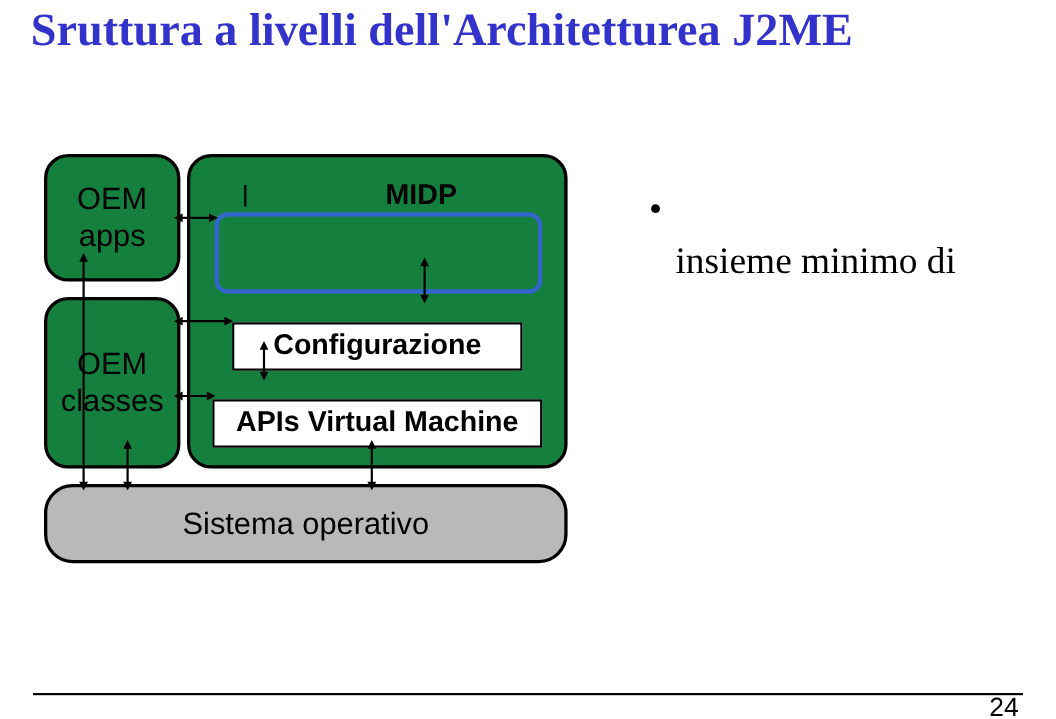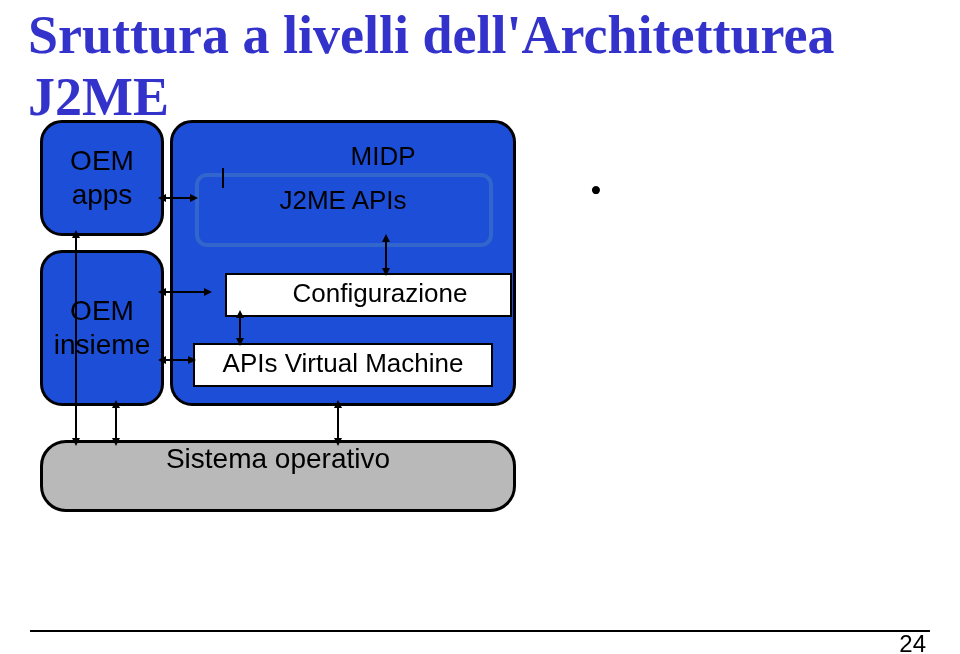--- a/index.html
+++ b/index.html
@@ -1,39 +1,39 @@
 <!DOCTYPE html>
 <html><head>
 <meta charset="utf-8">
 <style>
   html,body{margin:0;padding:0;width:960px;height:654px;font-family:"Times New Roman",Times,serif;background:#fff;color:#000;}
   
-  .title{position:absolute;left:28px;top:4px;font-family:"Times New Roman",Times,serif;font-size:54px;color:#3333cc;font-weight:bold;}
+  .title{position:absolute;left:28px;top:4px;font-family:"Times New Roman",Times,serif;font-size:42px;color:#3333cc;font-weight:bold;}
   
   .diagram{position:absolute;left:40px;top:120px;width:520px;height:420px;}
   .col-right{position:absolute;left:130px;top:0;width:345px;}
   
-  .box{position:absolute;background:#1d4ed8;border:3px solid #000;border-radius:22px;text-align:center;font-family:Helvetica,Arial,sans-serif;font-size:28px;line-height:1.2;}
+  .box{position:absolute;background:#15803d;border:3px solid #000;border-radius:22px;text-align:center;font-family:Helvetica,Arial,sans-serif;font-size:28px;line-height:1.2;margin-top:20px;}
   .box .inner{display:flex;flex-direction:column;align-items:center;justify-content:center;height:100%;}
   
   .b-oem-apps{left:0;top:0;width:118px;height:110px;}
   .b-oem-classes{left:0;top:130px;width:118px;height:150px;}
   
-  .b-tall{left:0;top:0;width:340px;height:280px;}
+  .b-tall{left:0;top:0;width:340px;height:280px;font-weight:bold;}
   
   .midp{position:absolute;left:160px;top:18px;width:100px;text-align:center;font-family:Helvetica,Arial,sans-serif;font-size:26px;}
   
   .blue-rect{position:absolute;left:22px;top:50px;width:290px;height:66px;border:4px solid #3366cc;border-radius:12px;}
   .blue-label{position:absolute;left:40px;top:62px;width:260px;text-align:center;font-family:Helvetica,Arial,sans-serif;font-size:26px;}
   
   .inner-rect{position:absolute;border:2px solid #000;background:#fff;text-align:center;font-family:Helvetica,Arial,sans-serif;font-size:26px;line-height:1.4;}
-  .r-conf{left:52px;top:150px;width:260px;height:40px;padding-left:23px;}
+  .r-conf{left:38px;top:150px;width:260px;height:40px;}
   .r-jvm {left:20px;top:220px;width:296px;height:40px;}
   
-  .os-bar{position:absolute;left:0;top:320px;width:470px;height:66px;background:#b9b9b9;border:3px solid #000;border-radius:26px;display:flex;align-items:flex-start;justify-content:center;font-family:Helvetica,Arial,sans-serif;font-size:28px;}
+  .os-bar{position:absolute;left:0;top:320px;width:470px;height:66px;background:#b9b9b9;border:3px solid #000;border-radius:26px;display:flex;align-items:center;justify-content:center;font-family:Helvetica,Arial,sans-serif;font-size:28px;}
   
   .arrow{position:absolute;}
   .arrow line{stroke:#000;stroke-width:2;}
   .arrow polygon{fill:#000;}
   
   .bullets{position:absolute;left:590px;top:168px;width:350px;font-family:"Times New Roman",Times,serif;font-size:34px;line-height:1.38;}
   .bullets .row{display:flex;}
   .bullets .dot{width:24px;flex:0 0 24px;}
   .bullets .txt{}
   
@@ -50,29 +50,28 @@
   <div class="box b-oem-apps">
     <div class="inner">
       <span>OEM</span>
       <span>apps</span>
     </div>
   </div>
 
   <div class="box b-oem-classes">
     <div class="inner">
       <span>OEM</span>
-      <span>insieme</span>
+      <span>classes</span>
     </div>
   </div>
 
   <div class="col-right">
     <div class="box b-tall">
       <div class="midp">MIDP</div>
       <div class="blue-rect"></div>
-      <div class="blue-label">J2ME APIs</div>
       <div class="inner-rect r-conf">
         <span>Configurazione</span>
       </div>
       <div class="inner-rect r-jvm">
         <span>APIs Virtual Machine</span>
       </div>
     </div>
   </div>
 
   <div class="os-bar">
@@ -132,20 +131,21 @@
   </svg>
 
 </div>
 
 <div class="bullets">
   <div class="row">
     <span class="dot">•</span>
   </div>
   <div class="row">
     <span class="dot"></span>
+    <span class="txt">insieme minimo di</span>
   </div>
   <div class="row">
     <span class="dot"></span>
   </div>
 </div>
 
 <div class="footer-line"></div>
 <div class="slide-num">24</div>
 
 </body></html>

